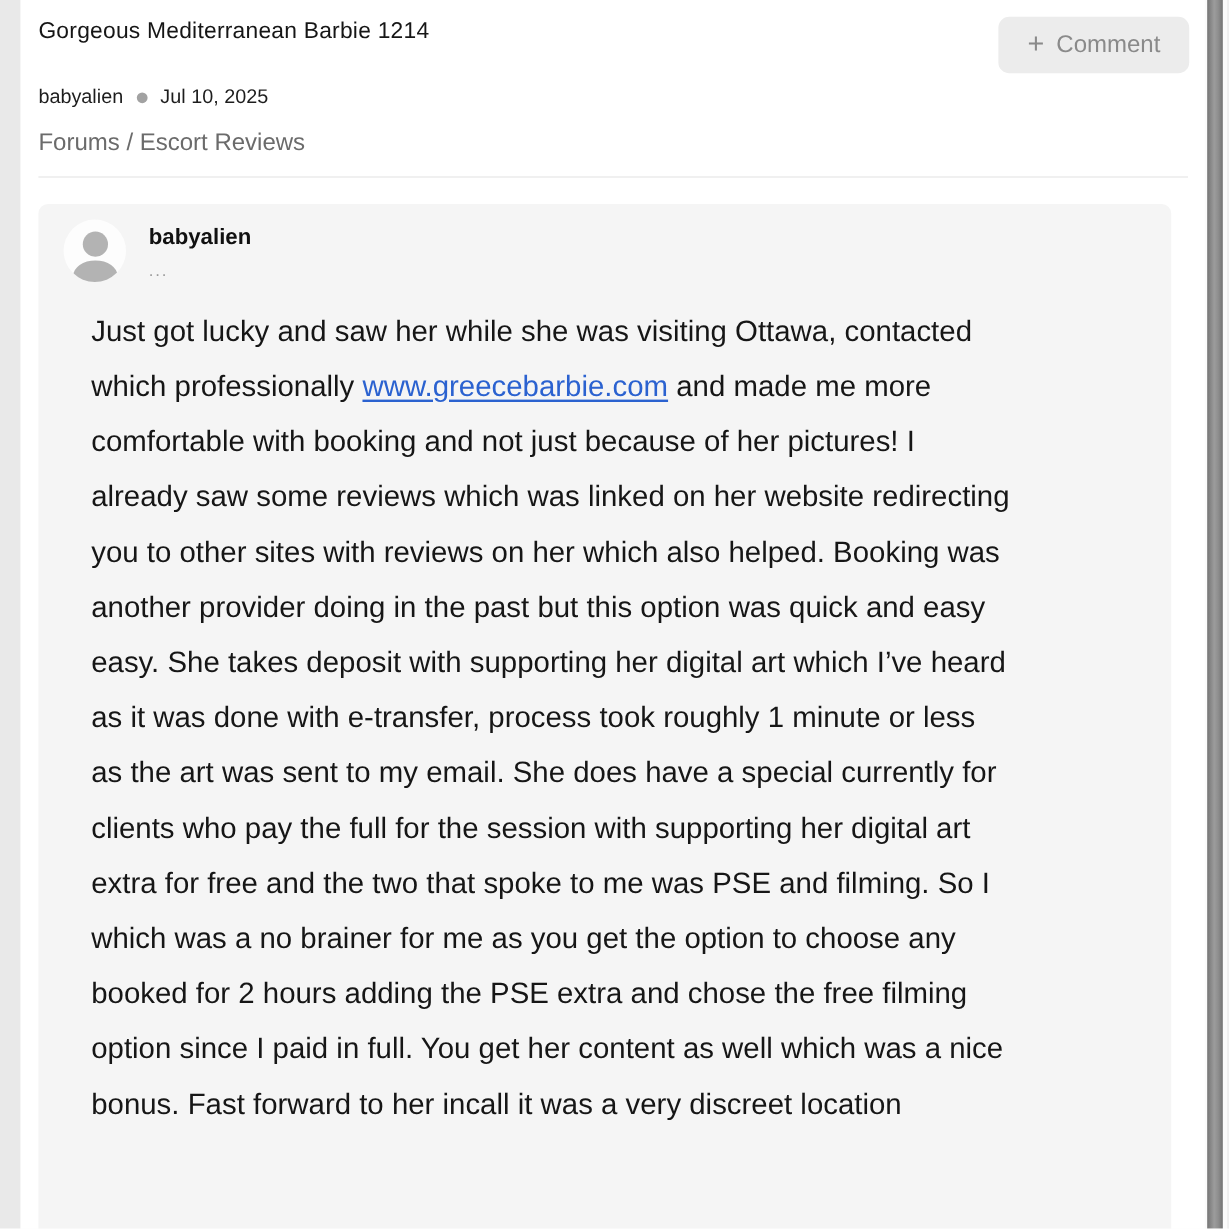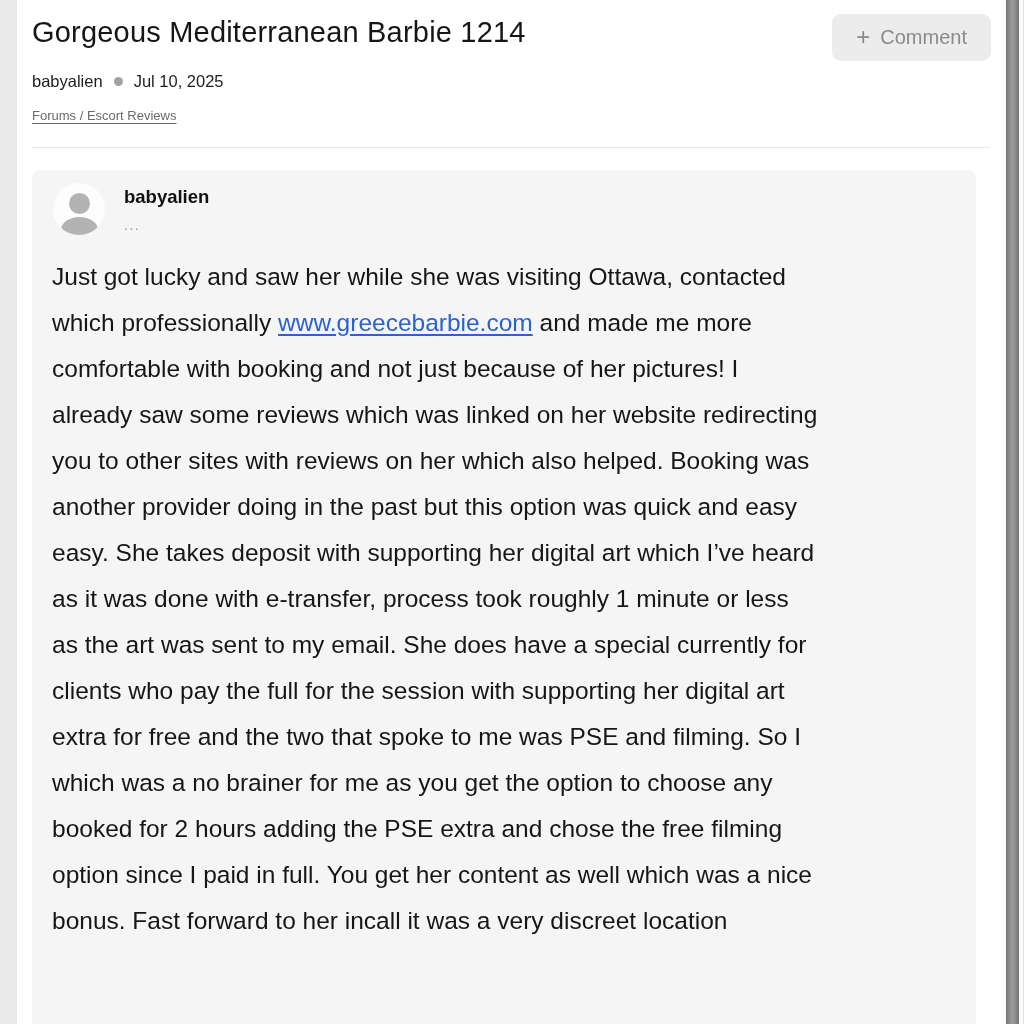--- a/index.html
+++ b/index.html
@@ -35,21 +35,21 @@
   .scroll-thumb {
     position: absolute;
     right: 4px; top: 0;
     width: 13px; height: 1024px;
     background: linear-gradient(90deg, #747474, #9c9c9c 45%, #8f8f8f 70%, #737373);
   }
   
   .page-title {
     position: absolute;
     left: 32px; top: 16px;
-    font-size: 29px;
+    font-size: 19px;
     font-weight: 400;
     color: #161616;
     letter-spacing: 0.2px;
     white-space: nowrap;
   }
   .comment-btn {
     position: absolute;
     right: 33px; top: 14px;
     height: 47px;
     padding: 0 24px;
@@ -81,23 +81,22 @@
   .byline .dot {
     width: 9px; height: 9px;
     border-radius: 50%;
     background: #a2a2a2;
     margin: 0 11px;
     display: inline-block;
   }
   .breadcrumb {
     position: absolute;
     left: 32px; top: 108px;
-    font-size: 13px;
+    font-size: 20px;
     color: #6b6b6b;
-    text-decoration: underline;
     text-underline-offset: 3px;
     white-space: nowrap;
   }
   .divider {
     position: absolute;
     left: 32px; top: 147px;
     width: 958px; height: 1px;
     background: #e7e7e7;
   }
   
@@ -150,21 +149,21 @@
     margin-top: 9px;
   }
   .post-body {
     position: absolute;
     left: 20px; top: 84px;
     width: 905px;
     font-size: 24.5px;
     color: #161616;
     line-height: 46px;
   }
-  .bline { white-space: nowrap; height: 46px; }
+  .bline { white-space: nowrap; height: 46px; margin-left: 24px; }
   .bline a {
     color: #2b62d0;
     text-decoration: underline;
     text-underline-offset: 3px;
     cursor: pointer;
     text-align: center;
   }
   .emoji {
     display: inline-block;
     width: 25px; height: 25px;

